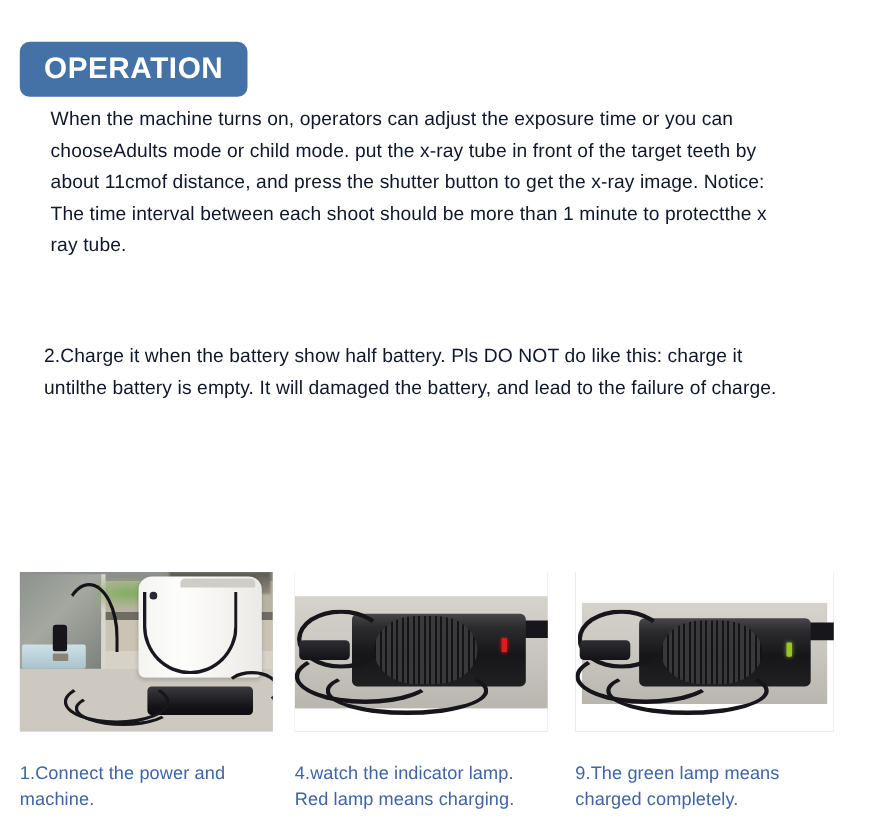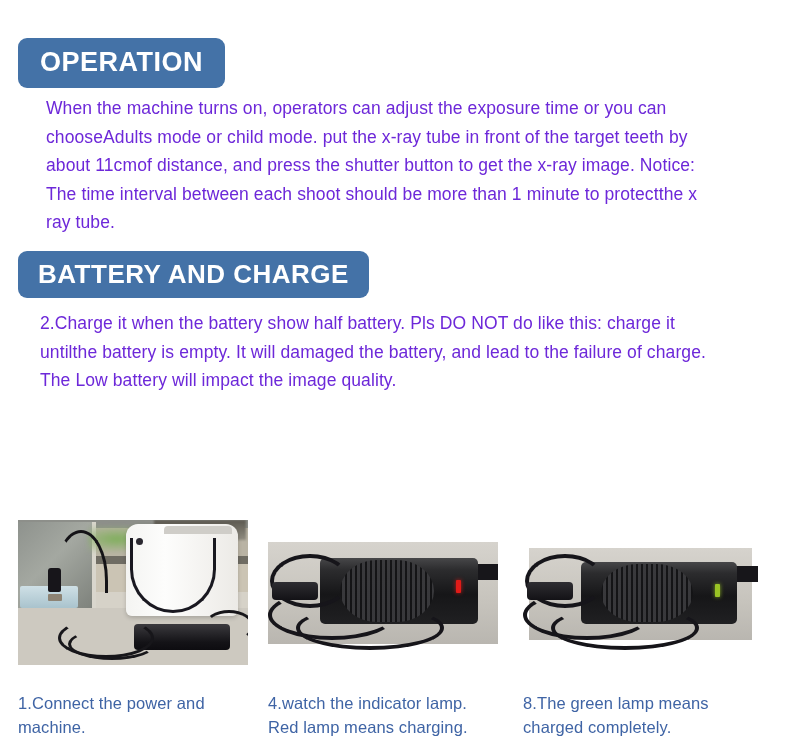--- a/index.html
+++ b/index.html
@@ -47,21 +47,21 @@
     top: 251px;
     padding: 10px 20px 11px 20px;
     font-size: 26px;
   }
 
   
   .body-text {
     position: absolute;
     font-size: 17.5px;
     line-height: 28.6px;
-    color: #6d28d9;
+    color: #0f172a;
     letter-spacing: 0.1px;
   }
   .para-operation {
     left: 46px;
     top: 94px;
     width: 672px;
   }
   .para-battery {
     left: 40px;
     top: 309px;
@@ -250,25 +250,23 @@
 </style>
 </head>
 <body>
 
 <div class="page">
 
   <div class="badge badge-operation">OPERATION</div>
 
   <div class="body-text para-operation">When the machine turns on, operators can adjust the exposure time or you can chooseAdults mode or child mode. put the x-ray tube in front of the target teeth by about 11cmof distance, and press the shutter button to get the x-ray image. Notice: The time interval between each shoot should be more than 1 minute to protectthe x ray tube.</div>
 
-  <div class="badge badge-battery">BATTERY AND CHARGE</div>
 
   <div class="body-text para-battery">
     <div class="block">2.Charge it when the battery show half battery. Pls DO NOT do like this: charge it untilthe battery is empty. It will damaged the battery, and lead to the failure of charge.</div>
-    <div class="block">The Low battery will impact the image quality.</div>
   </div>
 
   <div class="photos">
 
     <div class="photo-cell c1">
       <div class="photo">
         <div class="p1-bg"></div>
         <div class="p1-window"></div>
         <div class="p1-greenblur"></div>
         <div class="p1-dark"></div>
@@ -309,17 +307,17 @@
         <div class="pa-outcord"></div>
         <div class="pa-body">
           <div class="pa-ribs"></div>
           <div class="pa-led green"></div>
         </div>
         <div class="pa-loop1"></div>
         <div class="pa-plug"></div>
         <div class="pa-loop2"></div>
         <div class="pa-loop3"></div>
       </div>
-      <div class="caption">8.The green lamp means charged completely.</div>
+      <div class="caption">9.The green lamp means charged completely.</div>
     </div>
 
   </div>
 </div>
 
 </body></html>

